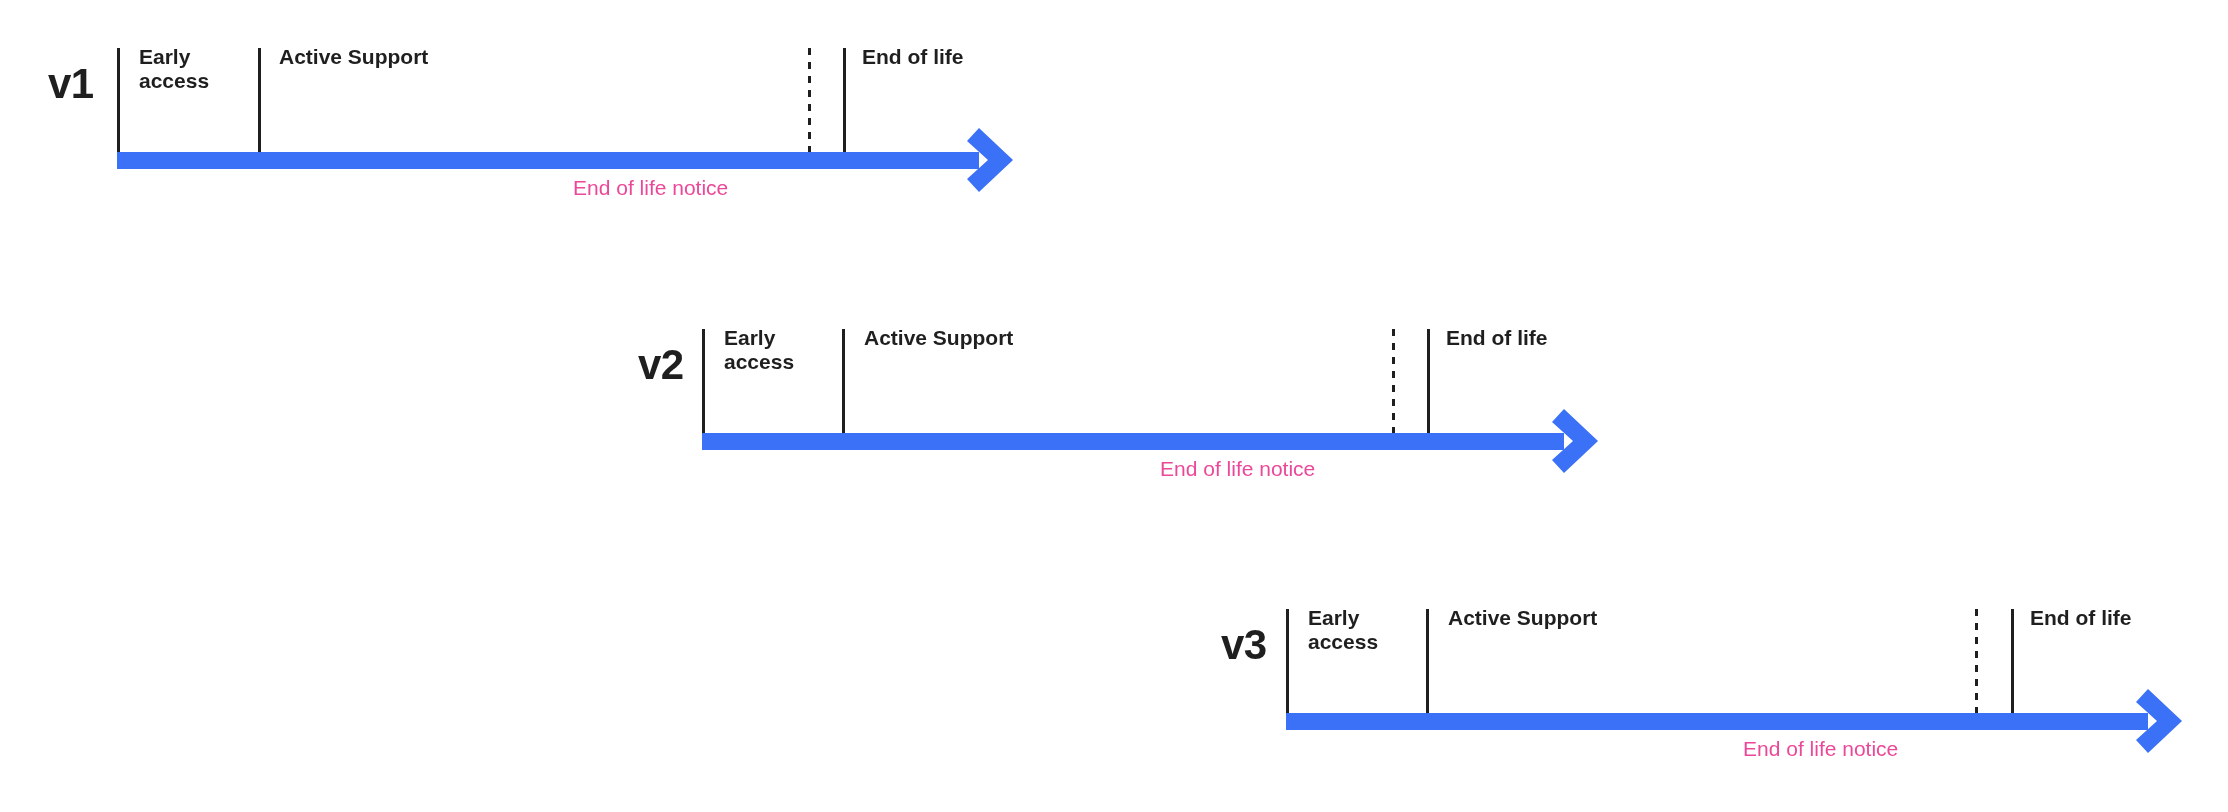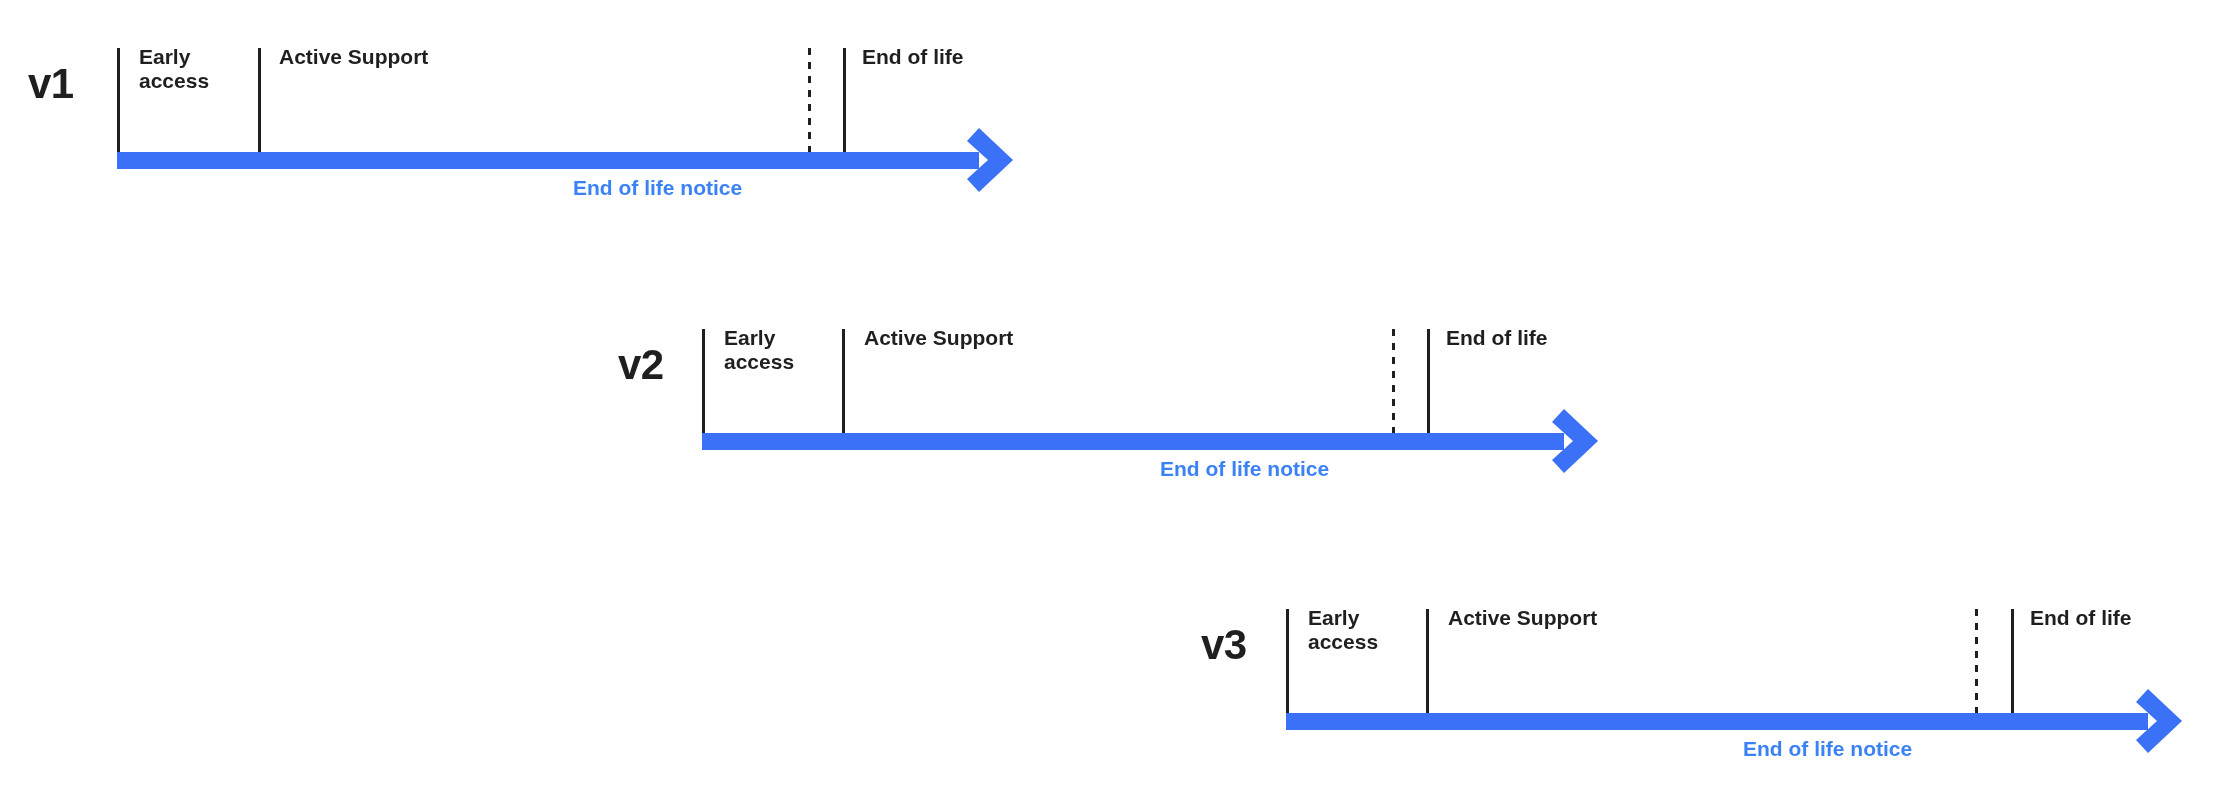--- a/index.html
+++ b/index.html
@@ -32,20 +32,21 @@
 
   
   .version-label {
     position: absolute;
     font-size: 42px;
     font-weight: 700;
     color: #1f1f1f;
     letter-spacing: -0.5px;
     line-height: 1;
     white-space: nowrap;
+    margin-left: 20px;
   }
 
   
   .divider {
     position: absolute;
     width: 3px;
     background: #1f1f1f;
   }
 
   
@@ -83,22 +84,22 @@
     height: 64px;
     width: 46px;
   }
 
   .arrow-head svg { display: block; width: 100%; height: 100%; }
 
   
   .notice-label {
     position: absolute;
     font-size: 21px;
-    font-weight: 700;
-    color: #3b82f6;
+    font-weight: 400;
+    color: #ec4899;
     line-height: 1.1;
     white-space: nowrap;
   }
 </style>
 </head>
 <body>
 
 <div id="diagram">
 
   <div class="timeline-row">

